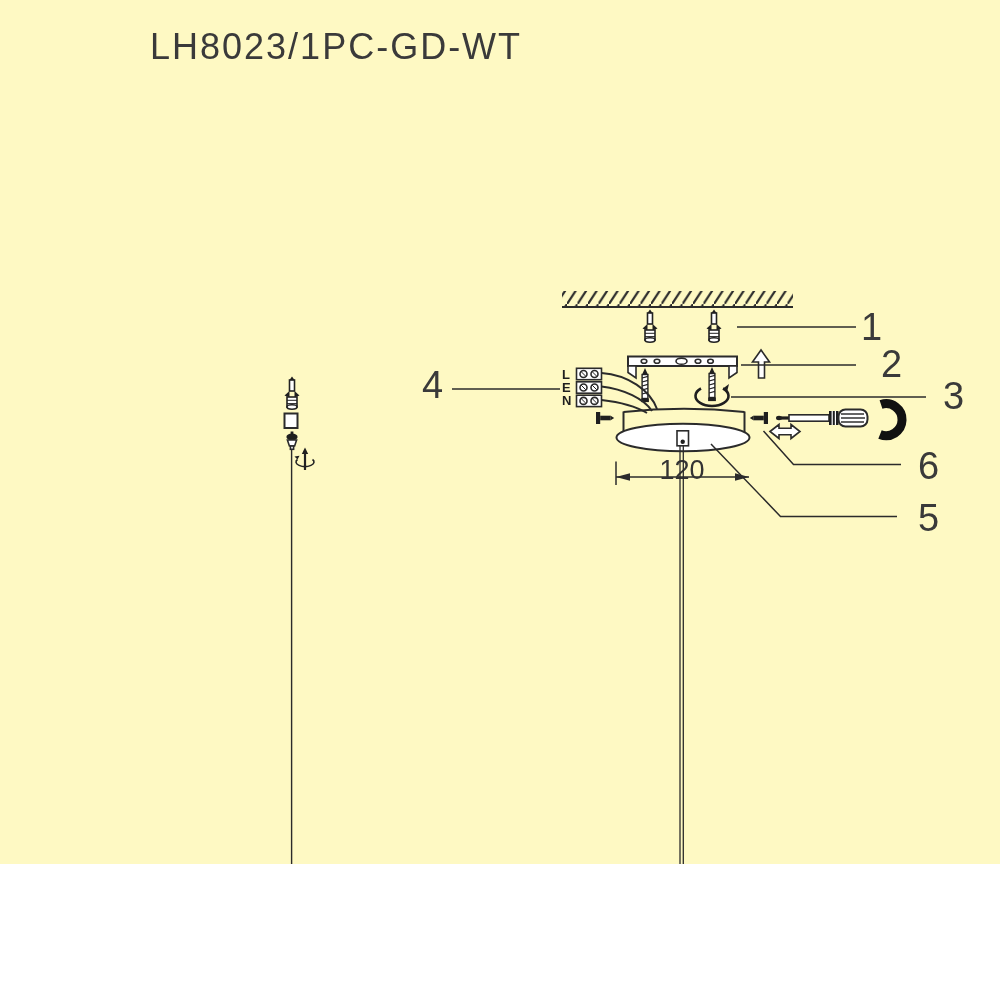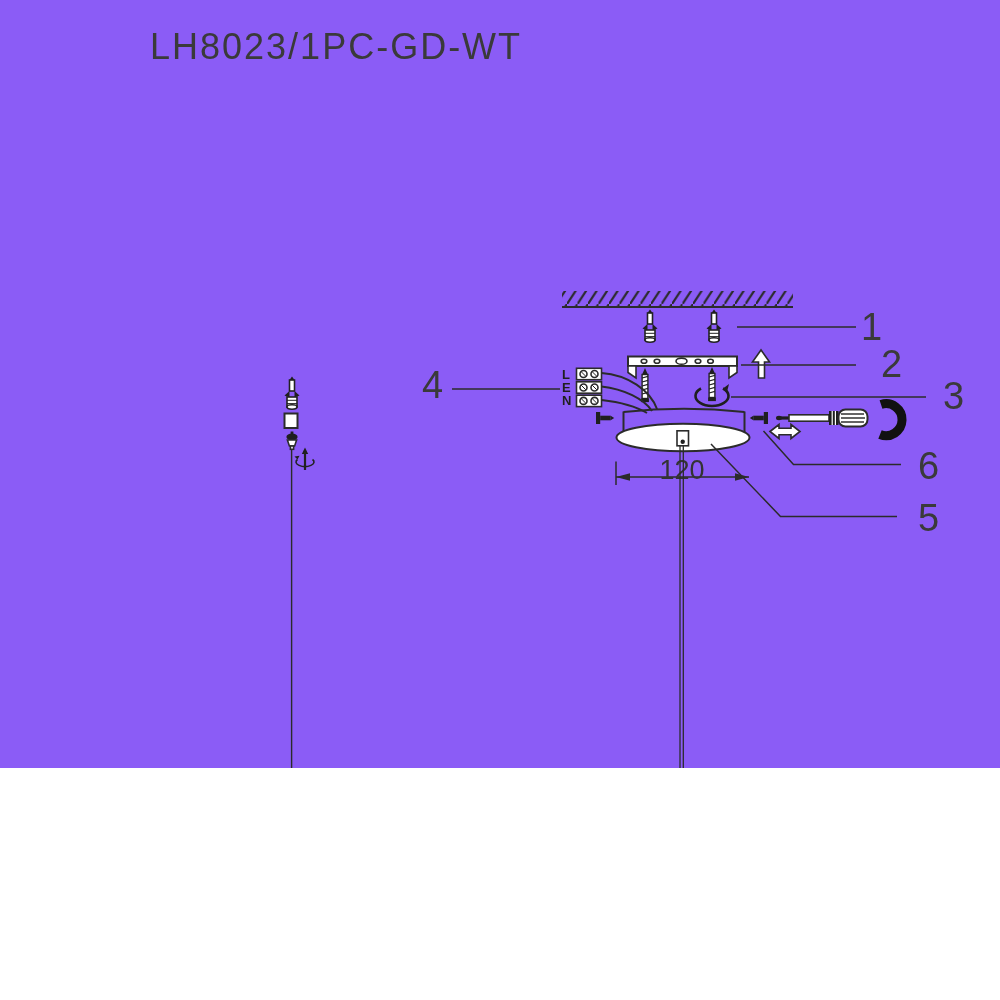--- a/index.html
+++ b/index.html
@@ -1,16 +1,16 @@
 <!DOCTYPE html>
 <html><head>
 <meta charset="utf-8">
 <style>
   html,body{margin:0;padding:0;background:#ffffff;}
-  .page{width:1000px;height:768px;position:relative;background:#8b5cf6;}
+  .page{width:1000px;height:864px;position:relative;background:#fef9c3;}
   svg{display:block;}
   text{font-family:"Liberation Sans", sans-serif;fill:#404040;}
   .ttl{font-size:36px;letter-spacing:2px;fill:#3a3a3a;}
   .num{font-size:38px;fill:#3a3a3a;}
   .term{font-size:13px;font-weight:bold;fill:#1f1f1f;}
   .dim{font-size:27px;fill:#333;}
   .ln{stroke:#2b2b2b;stroke-width:2;fill:none;}
   .thin{stroke:#2b2b2b;stroke-width:1.5;fill:none;}
   .wh{fill:#ffffff;stroke:#2b2b2b;stroke-width:2;}
   .wh16{fill:#ffffff;stroke:#2b2b2b;stroke-width:1.6;}

